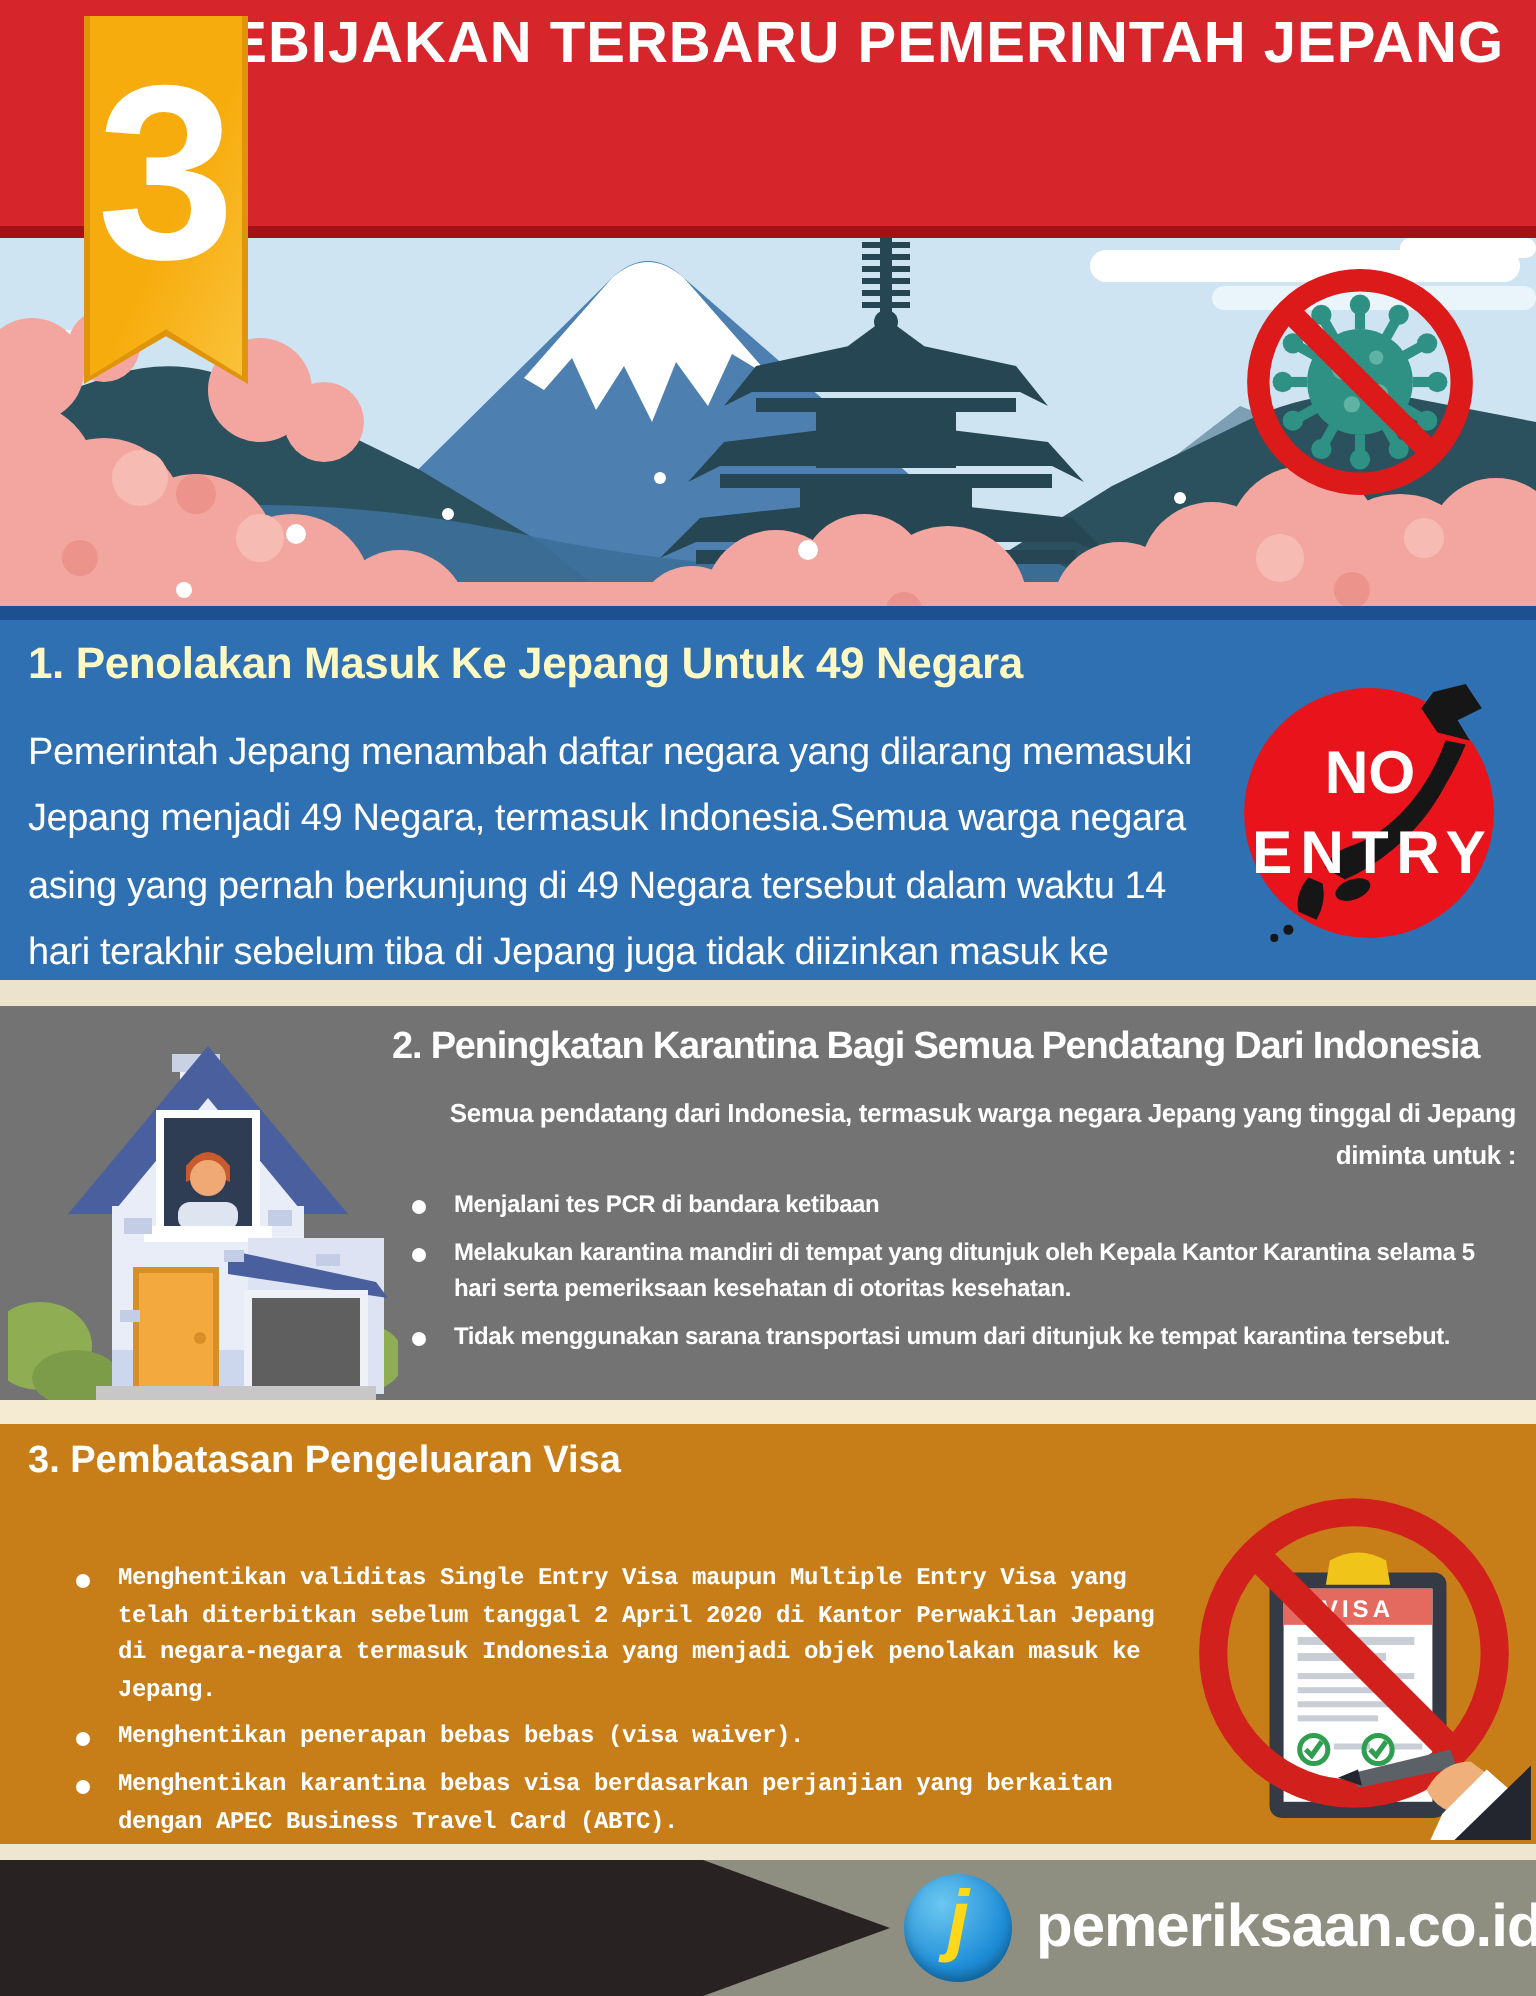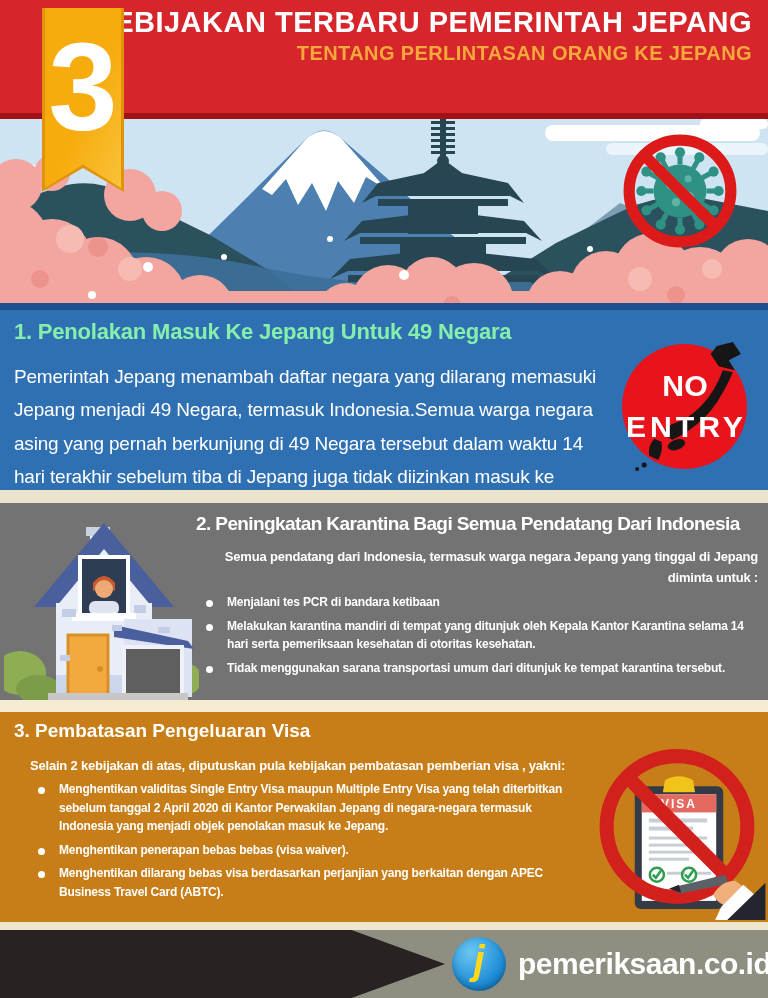--- a/index.html
+++ b/index.html
@@ -27,39 +27,39 @@
   .virus-wrap{left:620px;top:12px;width:120px;height:120px;}
 
   
   .band-navy{left:0;top:303px;width:768px;height:7px;background:#1d4f91;}
   .band-beige1{left:0;top:490px;width:768px;height:13px;background:#ece3cc;}
   .band-cream{left:0;top:700px;width:768px;height:12px;background:#f5ebd3;}
   .band-beige2{left:0;top:922px;width:768px;height:8px;background:#efe6d0;}
 
   
   .s1{left:0;top:310px;width:768px;height:180px;background:#2f70b3;}
-  .s1 .heading{left:14px;top:9px;font-size:22px;font-weight:bold;color:#86efac;letter-spacing:-.2px;white-space:nowrap;}
+  .s1 .heading{left:14px;top:9px;font-size:22px;font-weight:bold;color:#fef9c3;letter-spacing:-.2px;white-space:nowrap;}
   .s1 .body{left:14px;top:50px;width:600px;font-size:19px;font-weight:normal;color:#fff;
             line-height:1.75;letter-spacing:-.2px;}
   .noentry{right:14px;top:30px;width:136px;height:136px;}
 
   
   .s2{left:0;top:503px;width:768px;height:197px;background:#737373;}
   .house-wrap{left:4px;top:4px;width:195px;height:193px;}
   .s2 .heading{left:196px;top:10px;font-size:19px;font-weight:bold;color:#fff;letter-spacing:-.6px;white-space:nowrap;}
   .s2 .intro{left:196px;top:44px;width:562px;font-size:13px;font-weight:bold;color:#fff;
              line-height:1.6;letter-spacing:-.2px;text-align:right;}
   .s2 .bullets{left:206px;top:90px;width:552px;}
 
   
   .s3{left:0;top:712px;width:768px;height:210px;background:#c77e18;}
   .s3 .heading{left:14px;top:8px;font-size:19px;font-weight:bold;color:#fff;white-space:nowrap;}
   .s3 .intro{left:30px;top:44px;width:560px;font-size:13px;font-weight:bold;color:#fff;
              line-height:1.6;letter-spacing:-.2px;}
-  .s3 .bullets{left:38px;top:68px;width:548px;}
+  .s3 .bullets{left:38px;top:68px;width:548px;font-family:Liberation Mono, monospace;}
   .visa-wrap{right:2px;top:22px;width:172px;height:186px;}
 
   
   ul.bullets{list-style:none;margin:0;padding:0;position:absolute;}
   ul.bullets li{display:flex;align-items:flex-start;margin-bottom:5px;}
   .dot{flex:0 0 auto;width:7px;height:7px;border-radius:50%;background:#fff;margin:7px 14px 0 0;}
   .btxt{font-size:12px;font-weight:bold;color:#fff;line-height:1.55;letter-spacing:-.2px;}
 
   
   .footer{left:0;top:930px;width:768px;height:68px;background:#8e8e81;}
@@ -72,21 +72,20 @@
   .site{left:518px;top:17px;font-size:30px;font-weight:bold;color:#fff;letter-spacing:-.5px;white-space:nowrap;}
 </style>
 </head>
 <body>
 
 <div class="poster">
 
   <div class="abs header">
     <div class="abs titles">
       <div class="t1">KEBIJAKAN TERBARU PEMERINTAH JEPANG</div>
-      <div class="t2">TENTANG PERLINTASAN ORANG KE JEPANG</div>
     </div>
   </div>
   <div class="abs header-border"></div>
   <div class="abs badge-outer">
     <div class="badge-inner">
       <div class="badge-num">3</div>
     </div>
   </div>
 
   <div class="abs scene">
@@ -277,46 +276,45 @@
     </div>
     <div class="abs heading">2. Peningkatan Karantina Bagi Semua Pendatang Dari Indonesia</div>
     <div class="abs intro">Semua pendatang dari Indonesia, termasuk warga negara Jepang yang tinggal di Jepang diminta untuk :</div>
     <ul class="bullets" style="left:206px;top:90px;width:552px;">
       <li>
           <span class="dot"></span>
           <span class="btxt">Menjalani tes PCR di bandara ketibaan</span>
         </li>
       <li>
           <span class="dot"></span>
-          <span class="btxt">Melakukan karantina mandiri di tempat yang ditunjuk oleh Kepala Kantor Karantina selama 14 hari serta pemeriksaan kesehatan di otoritas kesehatan.</span>
+          <span class="btxt">Melakukan karantina mandiri di tempat yang ditunjuk oleh Kepala Kantor Karantina selama 5 hari serta pemeriksaan kesehatan di otoritas kesehatan.</span>
         </li>
       <li>
           <span class="dot"></span>
           <span class="btxt">Tidak menggunakan sarana transportasi umum dari ditunjuk ke tempat karantina tersebut.</span>
         </li>
     </ul>
   </div>
 
   <div class="abs band-cream"></div>
 
   <div class="abs s3">
     <div class="abs heading">3. Pembatasan Pengeluaran Visa</div>
-    <div class="abs intro">Selain 2 kebijakan di atas, diputuskan pula kebijakan pembatasan pemberian visa , yakni:</div>
     <ul class="bullets" style="left:38px;top:68px;width:548px;">
       <li>
           <span class="dot"></span>
           <span class="btxt">Menghentikan validitas Single Entry Visa maupun Multiple Entry Visa yang telah diterbitkan sebelum tanggal 2 April 2020 di Kantor Perwakilan Jepang di negara-negara termasuk Indonesia yang menjadi objek penolakan masuk ke Jepang.</span>
         </li>
       <li>
           <span class="dot"></span>
           <span class="btxt">Menghentikan penerapan bebas bebas (visa waiver).</span>
         </li>
       <li>
           <span class="dot"></span>
-          <span class="btxt">Menghentikan dilarang bebas visa berdasarkan perjanjian yang berkaitan dengan APEC Business Travel Card (ABTC).</span>
+          <span class="btxt">Menghentikan karantina bebas visa berdasarkan perjanjian yang berkaitan dengan APEC Business Travel Card (ABTC).</span>
         </li>
     </ul>
     <div class="abs visa-wrap">
       <svg width="172" height="186" viewBox="0 0 170 185">
         <rect x="40" y="52" width="88" height="122" rx="6" fill="#343b46"></rect>
         <rect x="47" y="60" width="74" height="106" fill="#ffffff"></rect>
         <rect x="47" y="60" width="74" height="18" fill="#e4695e"></rect>
         <text x="84" y="74" text-anchor="middle" font-family="Liberation Sans, sans-serif" font-size="12" font-weight="bold" letter-spacing="2" fill="#ffffff">VISA</text>
         <path d="M68,58 L70,46 Q84,38 98,46 L100,58 Z" fill="#f0c419"></path>
         <g fill="#c9ced6">

